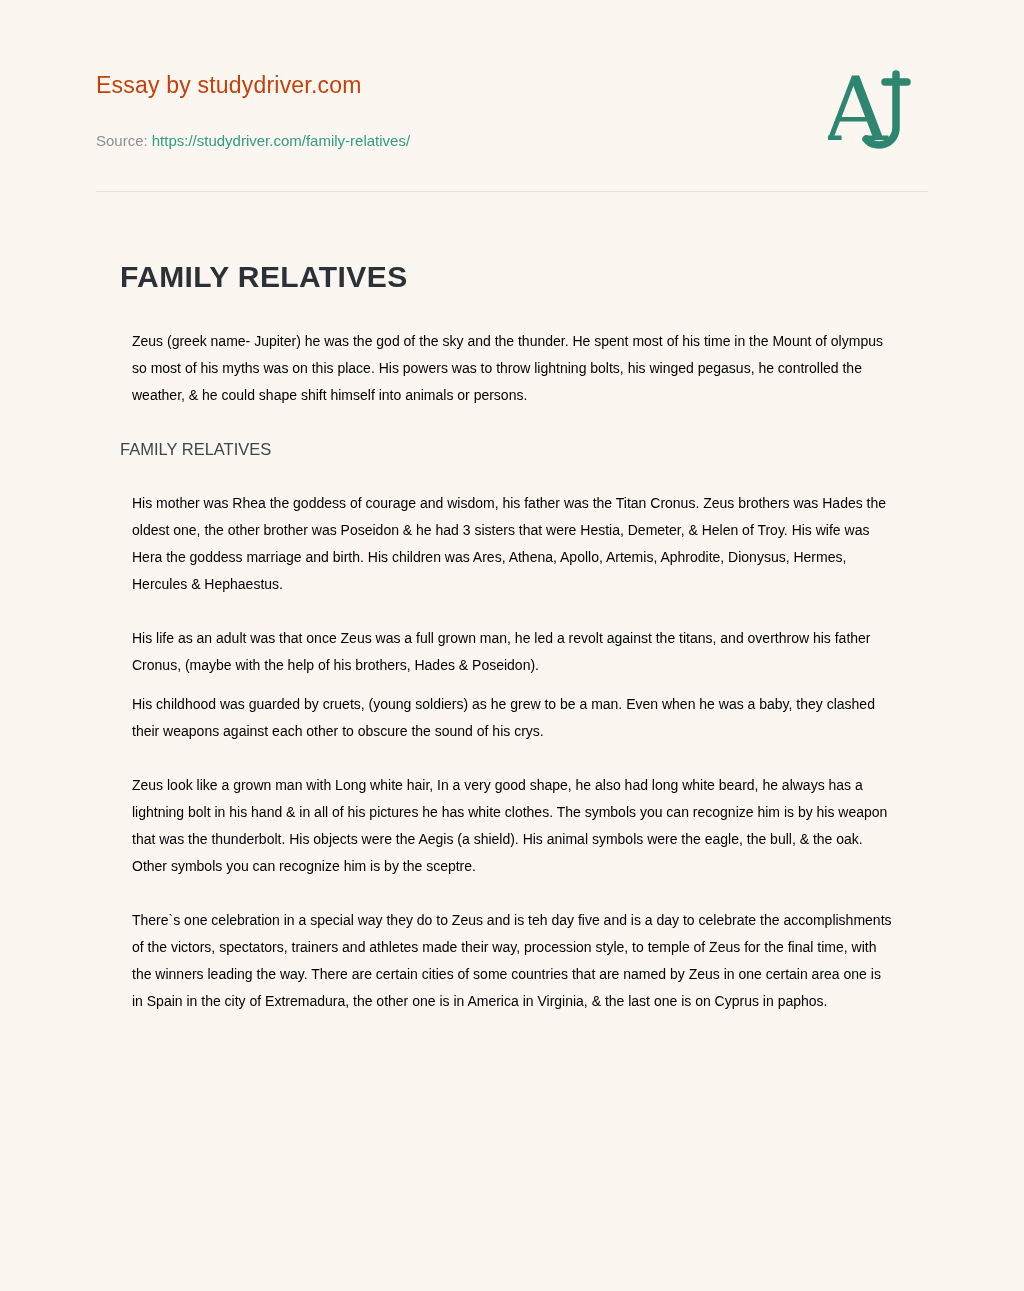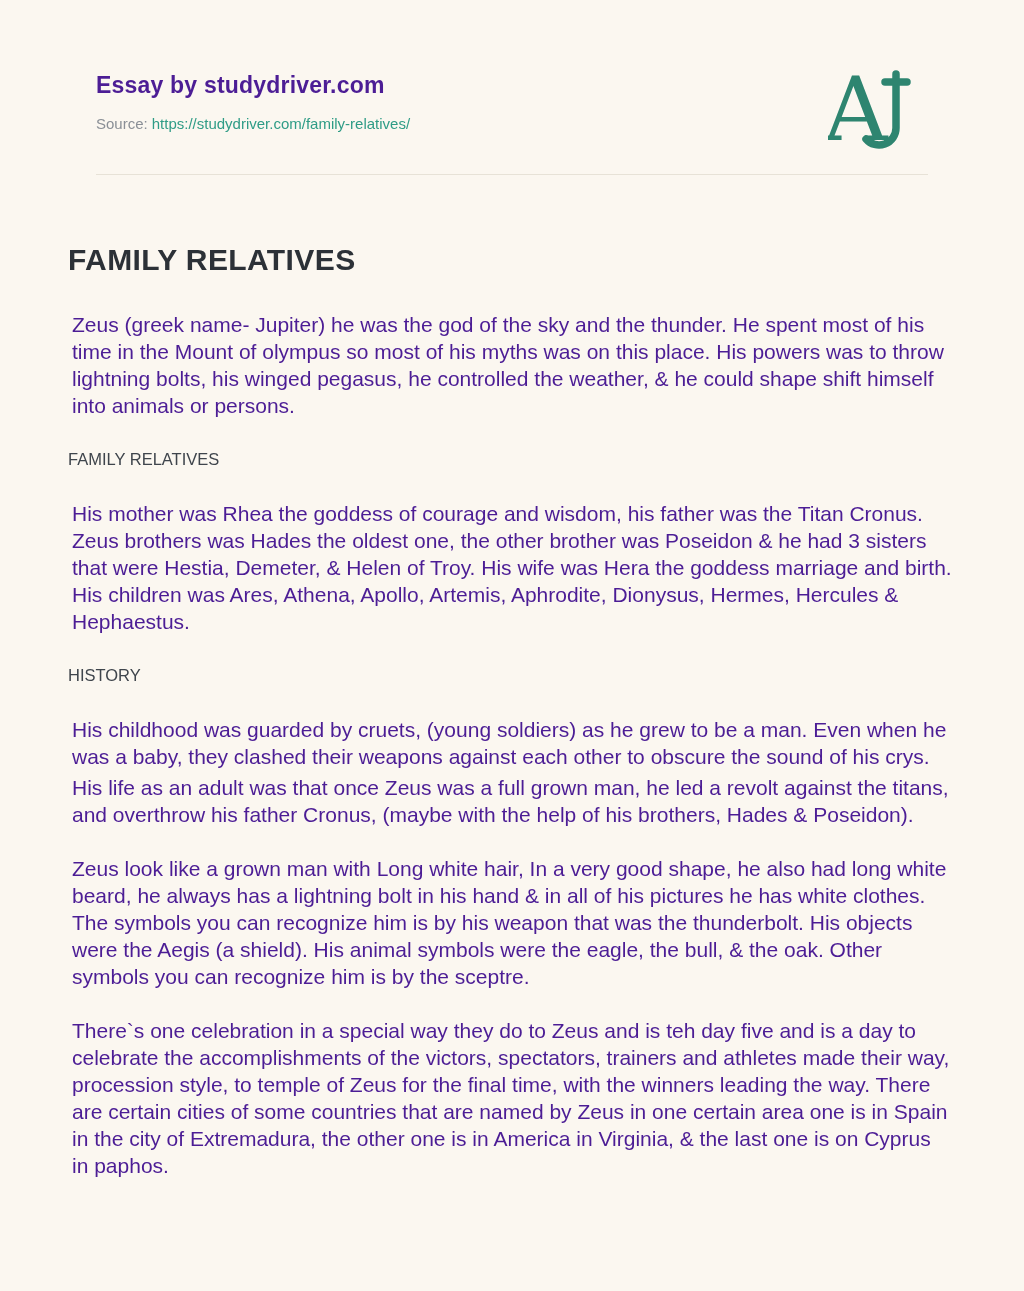--- a/index.html
+++ b/index.html
@@ -16,26 +16,26 @@
     margin: 0 auto;
     background: #fbf7f0;
     overflow: hidden;
   }
   .header {
     position: relative;
     padding: 72px 96px 0 96px;
   }
   .header-title {
     font-size: 23px;
-    font-weight: 700;
-    color: #4c1d95;
+    font-weight: 400;
+    color: #c2410c;
     letter-spacing: 0.2px;
   }
   .source-line {
-    margin-top: 16px;
+    margin-top: 33px;
     font-size: 15px;
     color: #8a8f96;
   }
   .source-link {
     color: #2f9c86;
     text-decoration: none;
     margin-left: 4px;
   }
   .logo {
     position: absolute;
@@ -43,35 +43,35 @@
     right: 104px;
     width: 92px;
     height: 100px;
   }
   .divider {
     border: none;
     border-top: 1px solid #e7e2d7;
     margin: 42px 0 0 0;
   }
   .content {
-    padding: 0 68px;
+    padding: 0 120px;
   }
   .essay-title {
     margin: 68px 0 34px 0;
     font-size: 30px;
     font-weight: 800;
     letter-spacing: 0.4px;
     color: #2c3137;
   }
   .paragraph-block { margin: 0 0 27px 0; }
   .paragraph-block p {
-    margin: 4px;
-    font-size: 21px;
+    margin: 12px;
+    font-size: 14px;
     line-height: 27px;
-    color: #4c1d95;
+    color: #000000;
   }
   .section-heading {
     margin: 0 0 27px 0;
     font-size: 16.5px;
     font-weight: 400;
     line-height: 27px;
     color: #3f454c;
   }
 </style>
 </head>
@@ -105,24 +105,23 @@
 
     <div id="sections">
   <section>
     <h2 class="section-heading">FAMILY RELATIVES</h2>
     <div class="paragraph-block">
             <p>His mother was Rhea the goddess of courage and wisdom, his father was the Titan Cronus. Zeus brothers was Hades the oldest one, the other brother was Poseidon &amp; he had 3 sisters that were Hestia, Demeter, &amp; Helen of Troy. His wife was Hera the goddess marriage and birth. His children was Ares, Athena, Apollo, Artemis, Aphrodite, Dionysus, Hermes, Hercules &amp; Hephaestus.</p>
           </div>
   </section>
 
   <section>
-    <h2 class="section-heading">HISTORY</h2>
     <div class="paragraph-block">
+            <p>His life as an adult was that once Zeus was a full grown man, he led a revolt against the titans, and overthrow his father Cronus, (maybe with the help of his brothers, Hades &amp; Poseidon).</p>
             <p>His childhood was guarded by cruets, (young soldiers) as he grew to be a man. Even when he was a baby, they clashed their weapons against each other to obscure the sound of his crys.</p>
-            <p>His life as an adult was that once Zeus was a full grown man, he led a revolt against the titans, and overthrow his father Cronus, (maybe with the help of his brothers, Hades &amp; Poseidon).</p>
           </div>
   </section>
 
   <section>
     <div class="paragraph-block">
             <p>Zeus look like a grown man with Long white hair, In a very good shape, he also had long white beard, he always has a lightning bolt in his hand &amp; in all of his pictures he has white clothes. The symbols you can recognize him is by his weapon that was the thunderbolt. His objects were the Aegis (a shield). His animal symbols were the eagle, the bull, &amp; the oak. Other symbols you can recognize him is by the sceptre.</p>
           </div>
   </section>
 
   <section>

